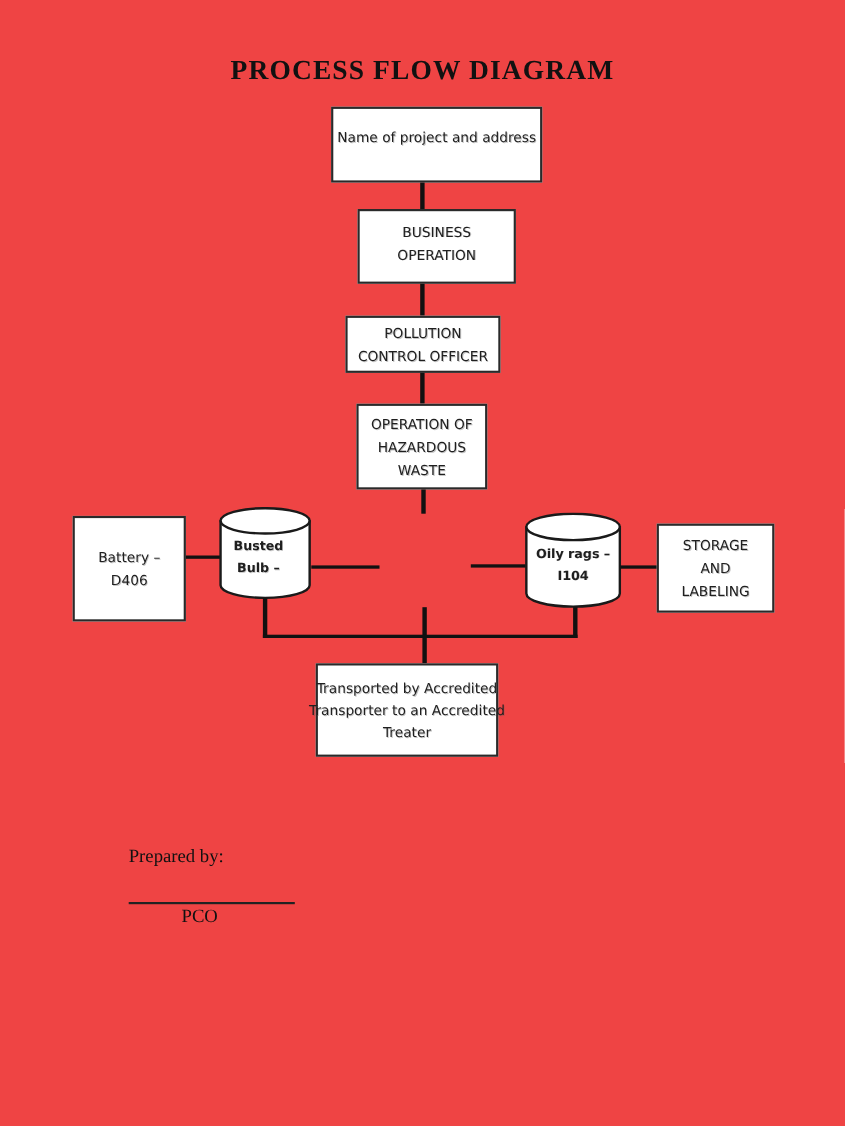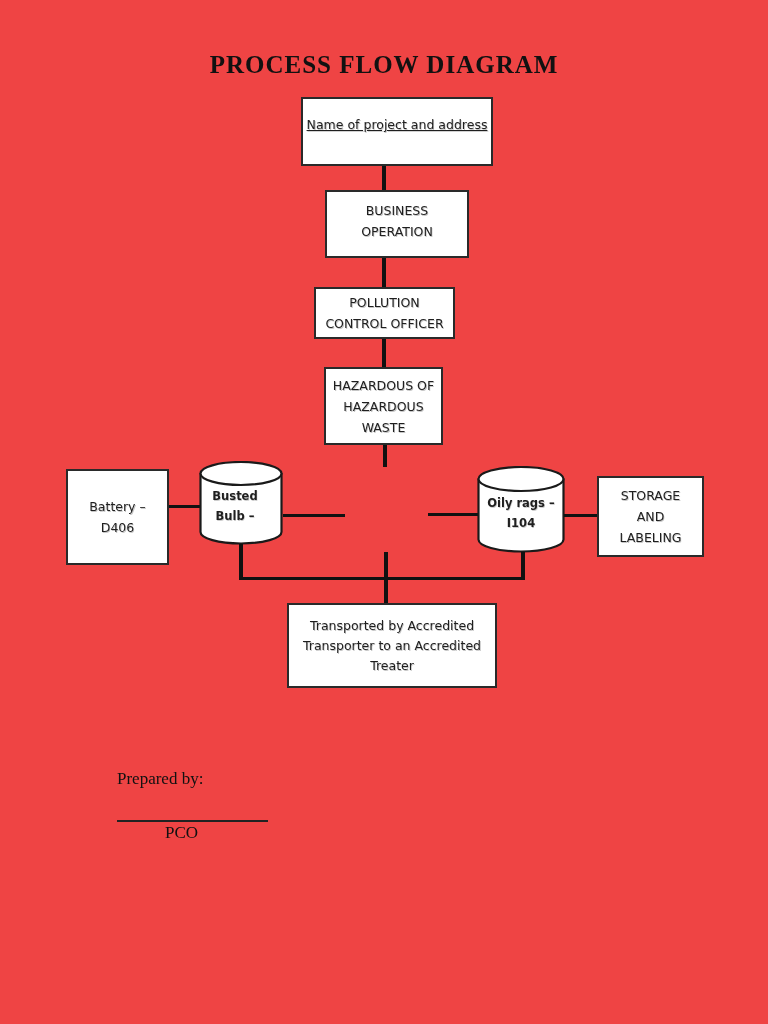--- a/index.html
+++ b/index.html
@@ -81,42 +81,42 @@
     border-top: 2px solid #222;
   }
 </style>
 </head>
 <body>
 
 <div class="page">
 
   <h1 class="title">PROCESS FLOW DIAGRAM</h1>
 
-  <div class="node" style="left:301px; top:97px; width:192px; height:69px; padding-bottom:14px;text-decoration:underline;">
+  <div class="node" style="left:301px; top:97px; width:192px; height:69px; padding-bottom:14px;">
     <div class="nline">Name of project and address</div>
   </div>
 
   <div class="vline" style="left:382px; top:166px; width:4px; height:24px;"></div>
 
   <div class="node" style="left:325px; top:190px; width:144px; height:68px; padding-bottom:6px;">
     <div class="nline">BUSINESS</div>
     <div class="nline">OPERATION</div>
   </div>
 
   <div class="vline" style="left:382px; top:258px; width:4px; height:29px;"></div>
 
   <div class="node" style="left:314px; top:287px; width:141px; height:52px;">
     <div class="nline">POLLUTION</div>
     <div class="nline">CONTROL OFFICER</div>
   </div>
 
   <div class="vline" style="left:382px; top:339px; width:4px; height:28px;"></div>
 
   <div class="node" style="left:324px; top:367px; width:119px; height:78px;">
-    <div class="nline">HAZARDOUS OF</div>
+    <div class="nline">OPERATION OF</div>
     <div class="nline">HAZARDOUS</div>
     <div class="nline">WASTE</div>
   </div>
 
   <div class="vline" style="left:383px; top:445px; width:4px; height:22px;"></div>
 
   <div class="node" style="left:66px; top:469px; width:103px; height:96px;">
     <div class="nline">Battery –</div>
     <div class="nline">D406</div>
   </div>
@@ -156,21 +156,21 @@
     <div class="nline">STORAGE</div>
     <div class="nline">AND</div>
     <div class="nline">LABELING</div>
   </div>
 
   <div class="vline" style="left:239px; top:544px; width:4px; height:36px;"></div>
   <div class="vline" style="left:384px; top:552px; width:4px; height:51px;"></div>
   <div class="vline" style="left:521px; top:552px; width:4px; height:28px;"></div>
   <div class="hline" style="left:239px; top:577px; width:286px; height:3px;"></div>
 
-  <div class="node" style="left:287px; top:603px; width:210px; height:85px;">
+  <div class="node" style="left:287px; top:603px; width:166px; height:85px;">
     <div class="nline" style="line-height:20px">Transported by Accredited</div>
     <div class="nline" style="line-height:20px">Transporter to an Accredited</div>
     <div class="nline" style="line-height:20px">Treater</div>
   </div>
 
   <div class="footer-text" style="left:117px; top:769px;">Prepared by:</div>
   <div class="sig-line" style="left:117px; top:820px; width:151px;"></div>
   <div class="footer-text" style="left:117px; top:823px;margin-left:48px;">PCO</div>
 
 </div>

